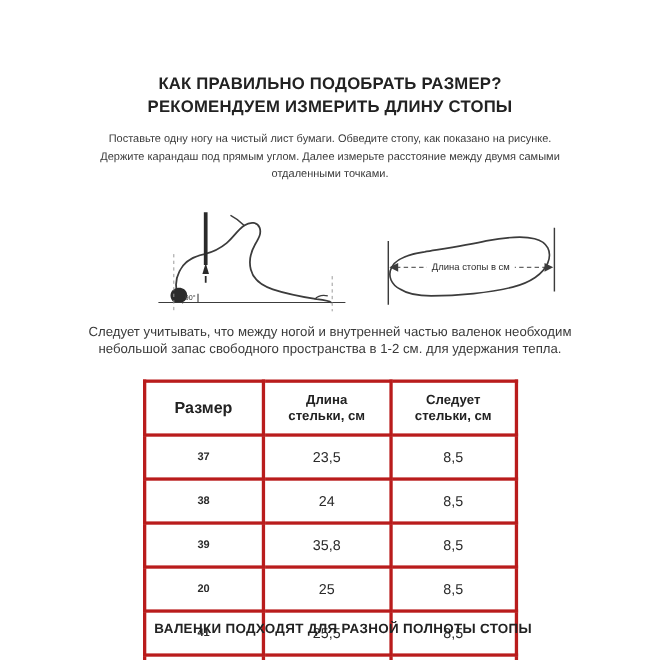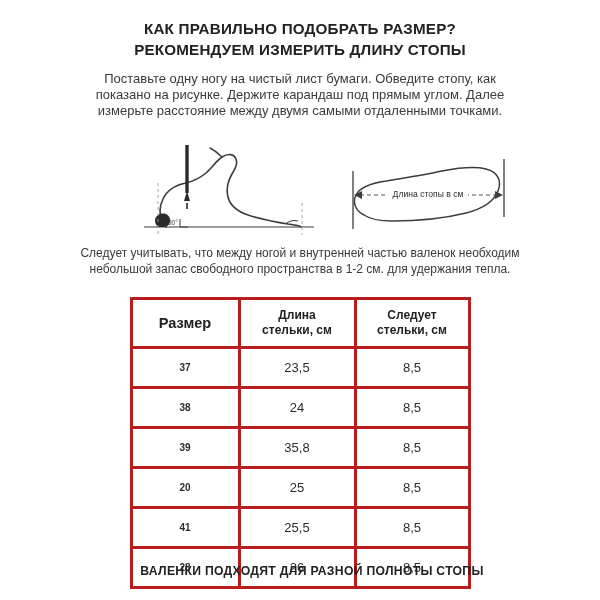--- a/index.html
+++ b/index.html
@@ -21,27 +21,28 @@
     box-sizing: border-box;
     padding: 18px 26px 0 26px;
   }
   .title {
     text-align: center;
     font-weight: bold;
     font-size: 15.2px;
     line-height: 21px;
     letter-spacing: 0.2px;
     color: #222222;
+    margin-top: 48px;
   }
   .title .l2 { display: block; }
   .intro {
     margin: 11px auto 0 auto;
     width: 430px;
     text-align: center;
-    font-size: 13px;
+    font-size: 10px;
     line-height: 16px;
     color: #3a3a3a;
   }
   .figure {
     margin-top: 14px;
     height: 108px;
     position: relative;
   }
   .fig-left {
     position: absolute;

